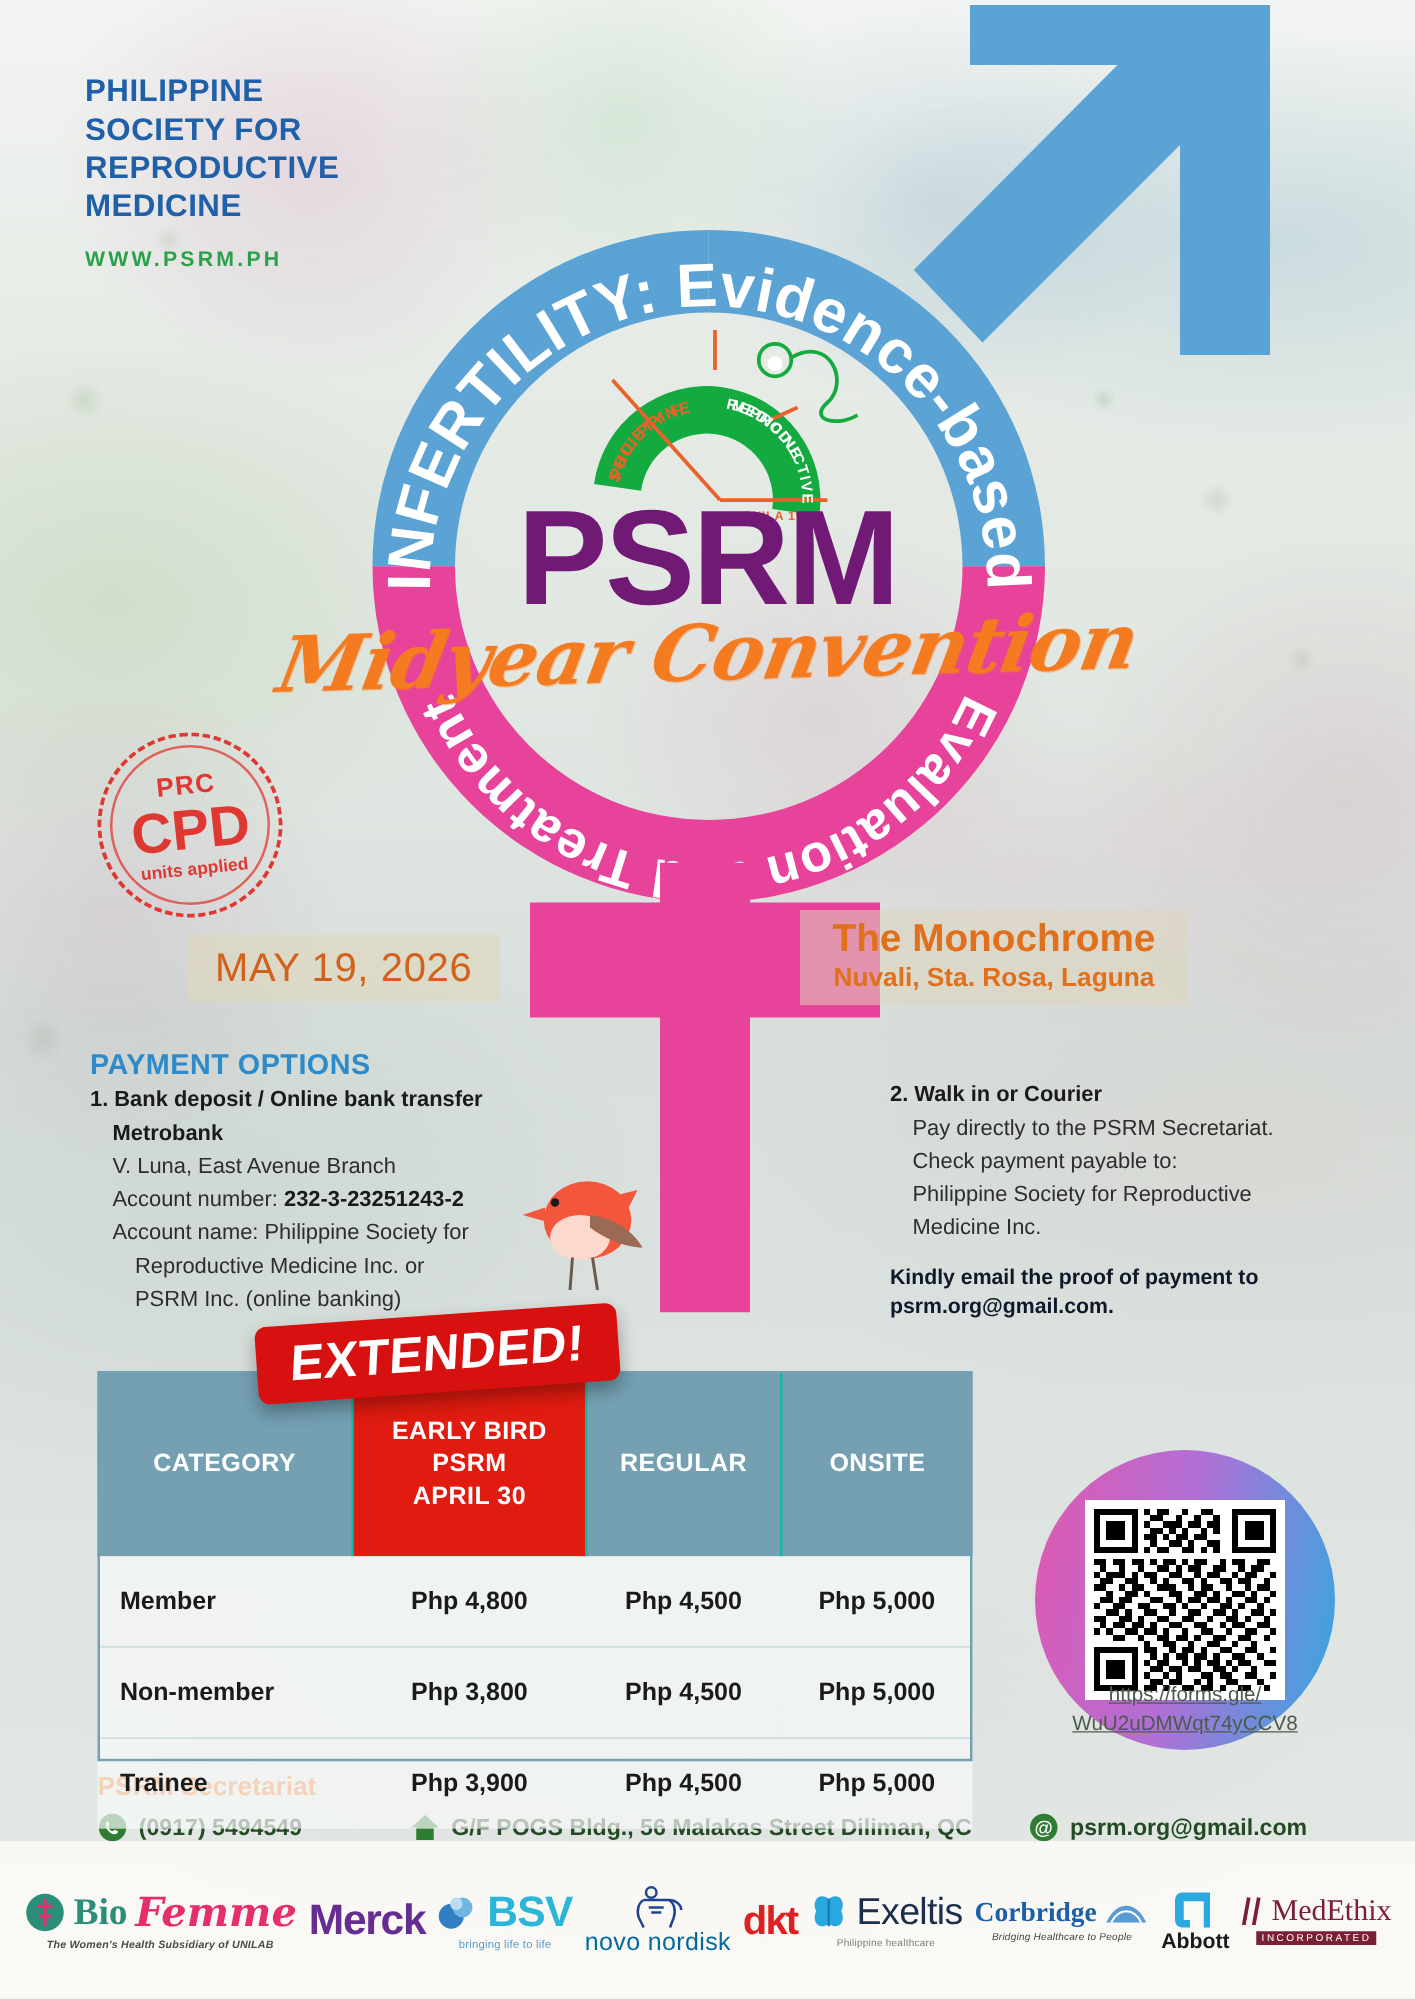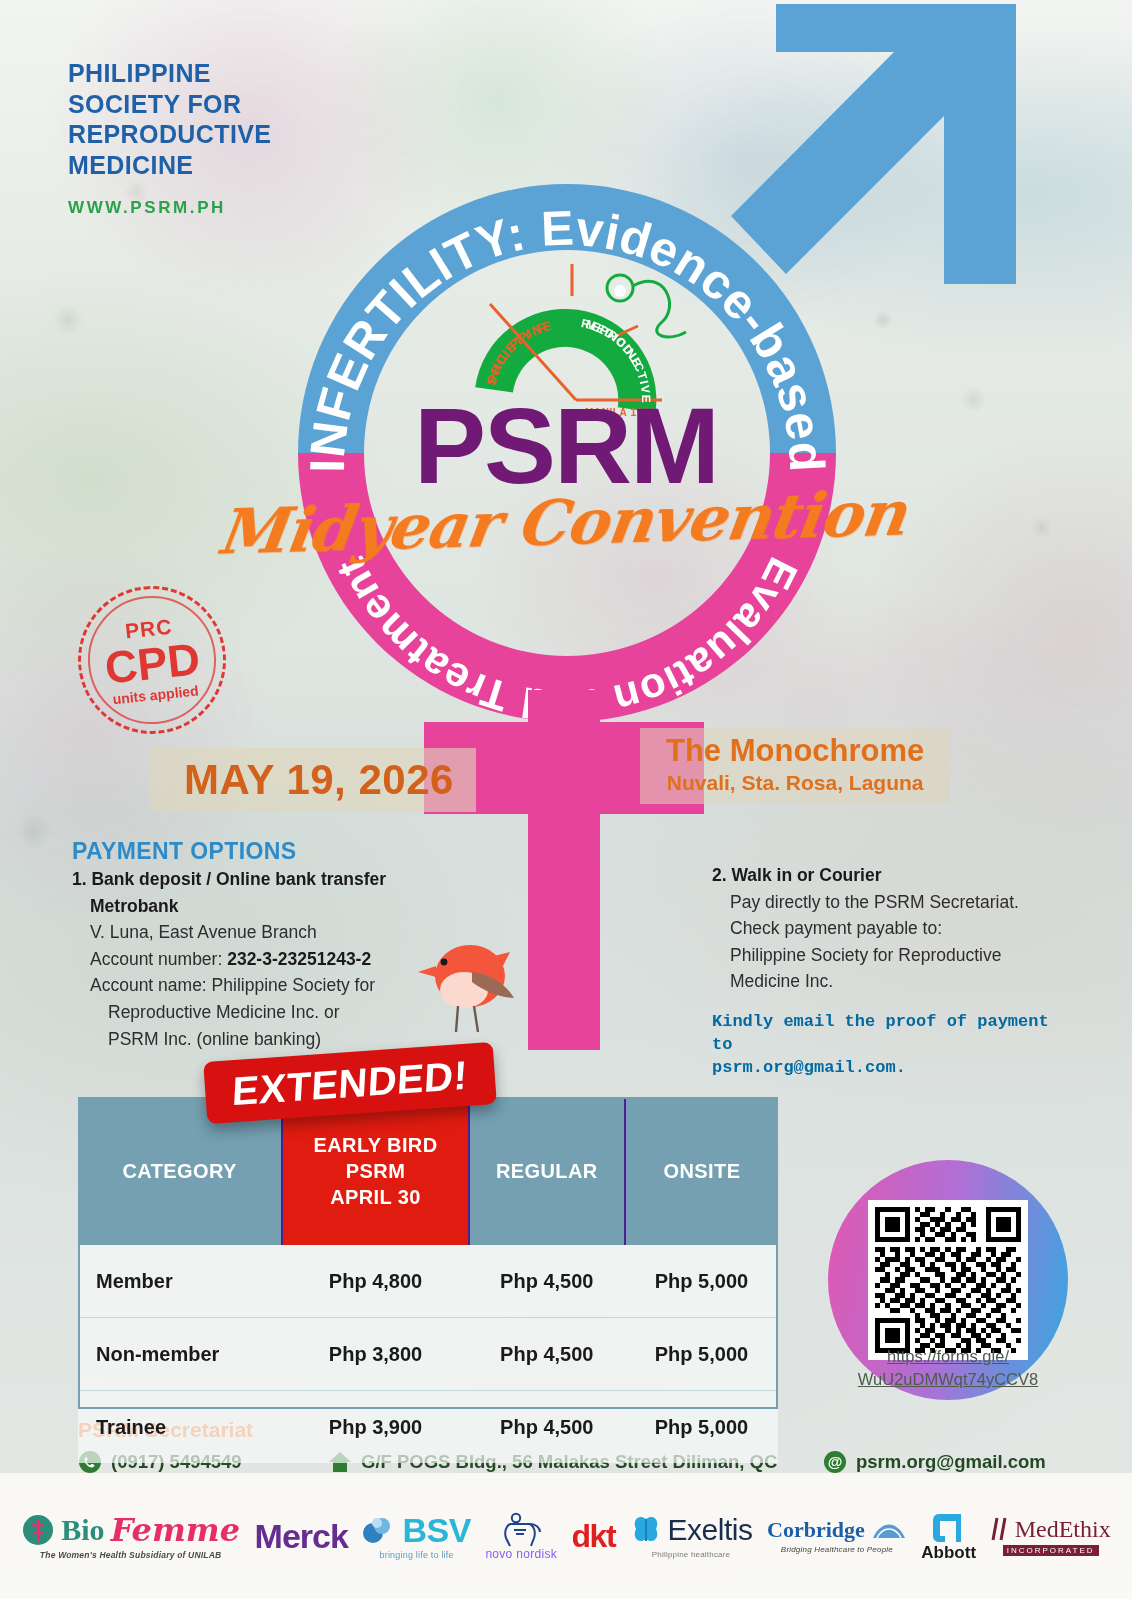--- a/index.html
+++ b/index.html
@@ -97,38 +97,38 @@
     content:"";position:absolute;inset:7px;border:2px solid #e02b26;border-radius:50%;opacity:.75;
   }
   .cpd-prc{font-size:21px;font-weight:bold;letter-spacing:1px;line-height:1;}
   .cpd-cpd{font-size:45px;font-weight:bold;line-height:1;margin:2px 0;}
   .cpd-units{font-size:14px;font-weight:bold;line-height:1;}
   
   .date-band{
     position:absolute;left:150px;top:748px;padding:8px 22px;
     background:rgba(222,214,188,.62);
   }
-  .date-band .txt{font-size:42px;font-weight:bold;color:#D2621B;letter-spacing:.5px;margin-left:12px;}
+  .date-band .txt{font-size:32px;font-weight:normal;color:#D2621B;letter-spacing:.5px;}
   .venue-band{
     position:absolute;left:640px;top:728px;padding:6px 26px 9px;
     background:rgba(222,214,188,.55);text-align:center;
   }
   .venue-name{font-size:31px;font-weight:bold;color:#E0701C;line-height:1.1;}
   .venue-sub{font-size:21px;font-weight:bold;color:#E0701C;line-height:1.2;margin-top:2px;}
   
   .pay-title{
     position:absolute;left:72px;top:838px;
     font-size:23px;font-weight:bold;color:#2E8BC9;letter-spacing:.4px;
   }
   .pay-left{position:absolute;left:72px;top:866px;width:400px;font-size:17.5px;color:#2d2d2d;line-height:1.52;}
   .pay-right{position:absolute;left:712px;top:862px;width:360px;font-size:17.5px;color:#2d2d2d;line-height:1.52;}
   .pay-left b,.pay-right b{font-weight:bold;color:#1a1a1a;}
   .ind1{padding-left:18px;display:block;}
   .ind2{padding-left:36px;display:block;}
-  .pay-note{margin-top:16px;font-weight:bold;font-size:17px;line-height:1.35;color:#0369a1;font-family:Liberation Mono, monospace;}
+  .pay-note{margin-top:16px;font-weight:bold;font-size:17px;line-height:1.35;color:#0f172a;}
   
   .bird{position:absolute;left:414px;top:928px;width:112px;height:108px;}
   
   .extended{
     position:absolute;left:205px;top:1052px;width:290px;height:62px;
     background:#D7110F;border-radius:9px;
     transform:rotate(-4deg);
     box-shadow:0 7px 14px rgba(0,0,0,.32);
     display:flex;align-items:center;justify-content:center;
     z-index:9;
@@ -138,21 +138,21 @@
     transform:skewX(-7deg);
   }
   
   .price-table{
     position:absolute;left:78px;top:1097px;width:700px;
     border-collapse:collapse;z-index:5;
   }
   .price-table th{
     background:#74A0B2;color:#fff;font-size:20px;font-weight:bold;
     letter-spacing:.4px;padding:10px 6px;text-align:center;vertical-align:middle;
-    border-right:2px solid #4c1d95;height:128px;
+    border-right:2px solid #14b8a6;height:128px;
   }
   .price-table th:last-child{border-right:none;}
   .price-table th.early{background:#E01B10;line-height:1.3;}
   .price-table td{
     background:rgba(247,249,248,.70);font-size:20px;font-weight:bold;color:#1a1a1a;
     padding:16px 10px;text-align:center;height:40px;
     border-bottom:1px solid rgba(116,160,178,.35);
   }
   .price-table td.cat{text-align:left;padding-left:18px;}
   .price-table tr:last-child td{border-bottom:none;}
@@ -193,21 +193,21 @@
   }
   .sp{display:flex;flex-direction:column;align-items:center;justify-content:center;}
   .sp-main{display:flex;align-items:center;gap:6px;line-height:1;}
   .sp-tag{font-size:8px;color:#6b6b6b;margin-top:3px;letter-spacing:.2px;white-space:nowrap;}
   .biofemme-bio{font-family:"Liberation Serif",serif;font-size:30px;color:#2B8E7B;font-weight:bold;}
   .biofemme-femme{font-family:"DejaVu Serif",serif;font-style:italic;font-size:32px;color:#E52E6B;font-weight:bold;}
   .biofemme-tag{font-size:8.5px;font-weight:bold;font-style:italic;color:#4a4a4a;}
   .merck{font-size:34px;font-weight:bold;color:#662D91;letter-spacing:-1px;}
   .bsv{font-size:34px;font-weight:bold;color:#2BB5D8;letter-spacing:-.5px;}
   .bsv-tag{font-size:9px;color:#5b9dc4;}
-  .novo{font-size:12px;color:#8b5cf6;letter-spacing:.3px;}
+  .novo{font-size:20px;color:#0369a1;letter-spacing:.3px;}
   .dkt{font-size:32px;font-weight:bold;color:#E02020;letter-spacing:-1.5px;}
   .exeltis{font-size:30px;color:#1B2E4B;letter-spacing:-.5px;}
   .exeltis-tag{font-size:8px;color:#7b7b7b;}
   .corbridge{font-size:22px;font-weight:bold;color:#1C5FA8;font-family:"Liberation Serif",serif;}
   .corbridge-tag{font-size:8px;font-style:italic;color:#444;}
   .abbott{font-size:17px;font-weight:bold;color:#1a1a1a;}
   .medethix{font-family:"Liberation Serif",serif;font-size:24px;color:#7a2035;}
   .medethix-tag{font-size:8px;letter-spacing:2px;color:#fff;background:#7a2035;padding:1px 4px;}
 </style>
 </head>

